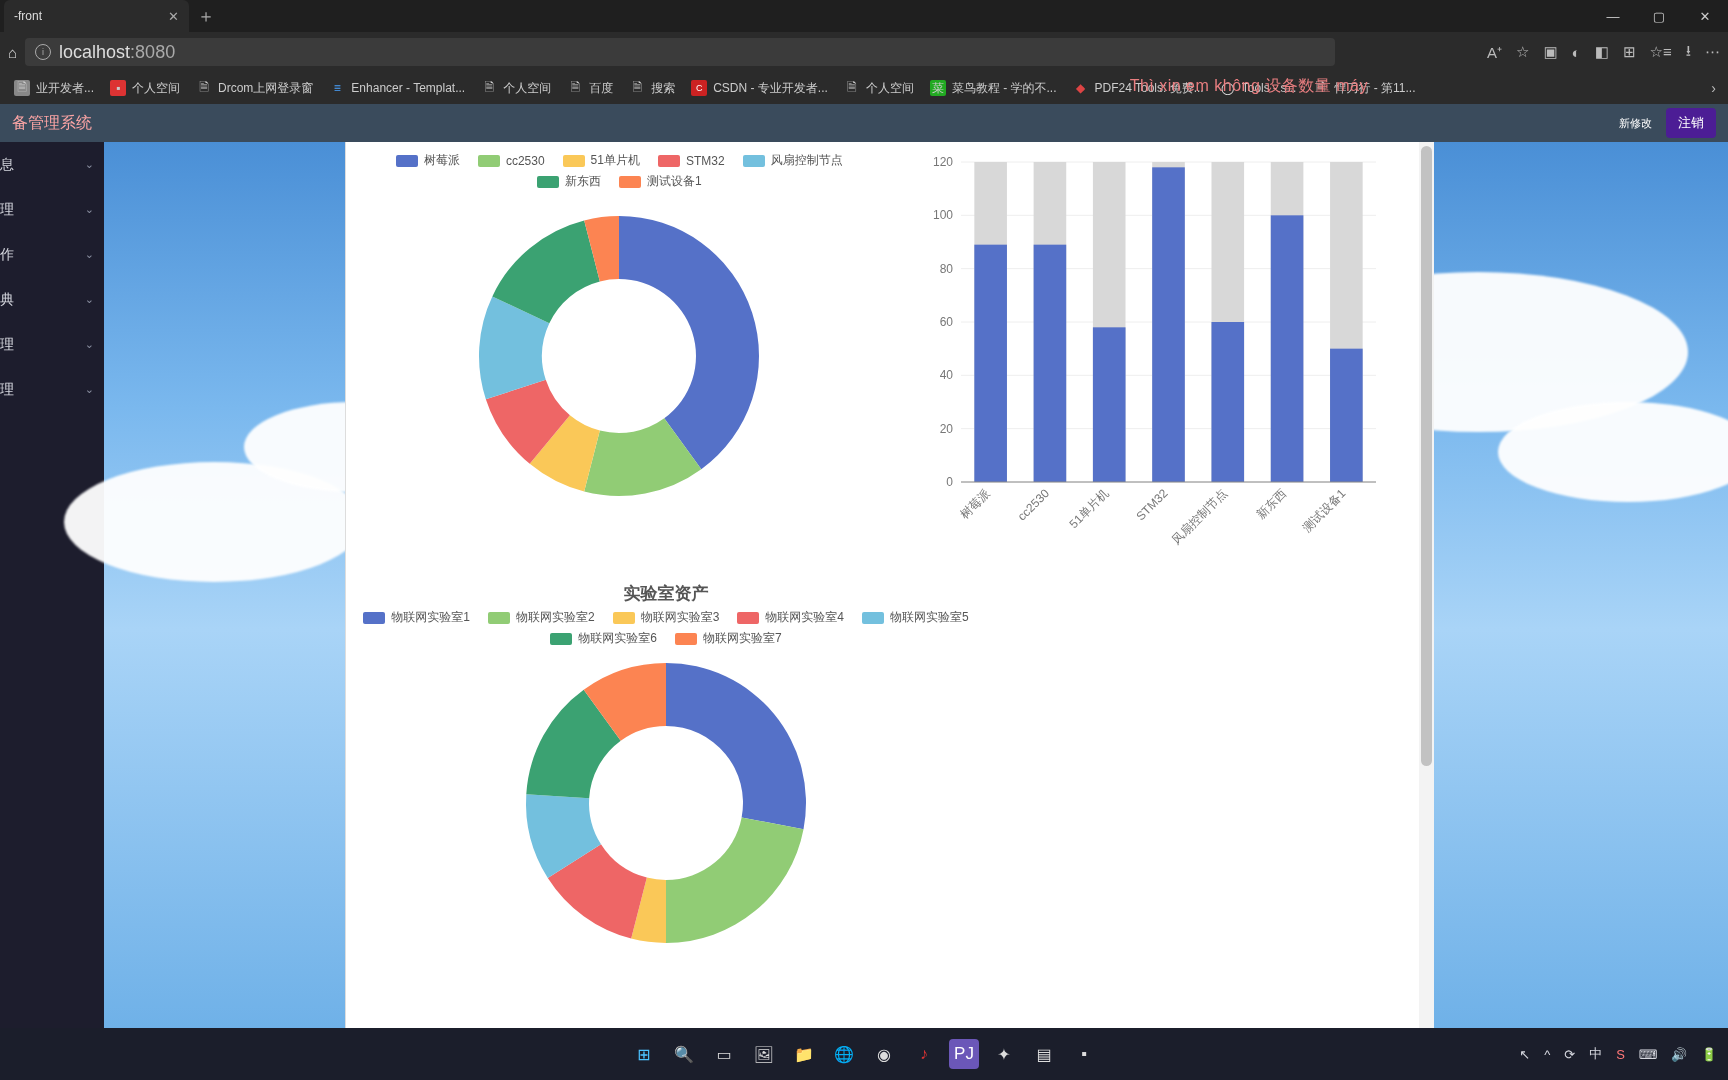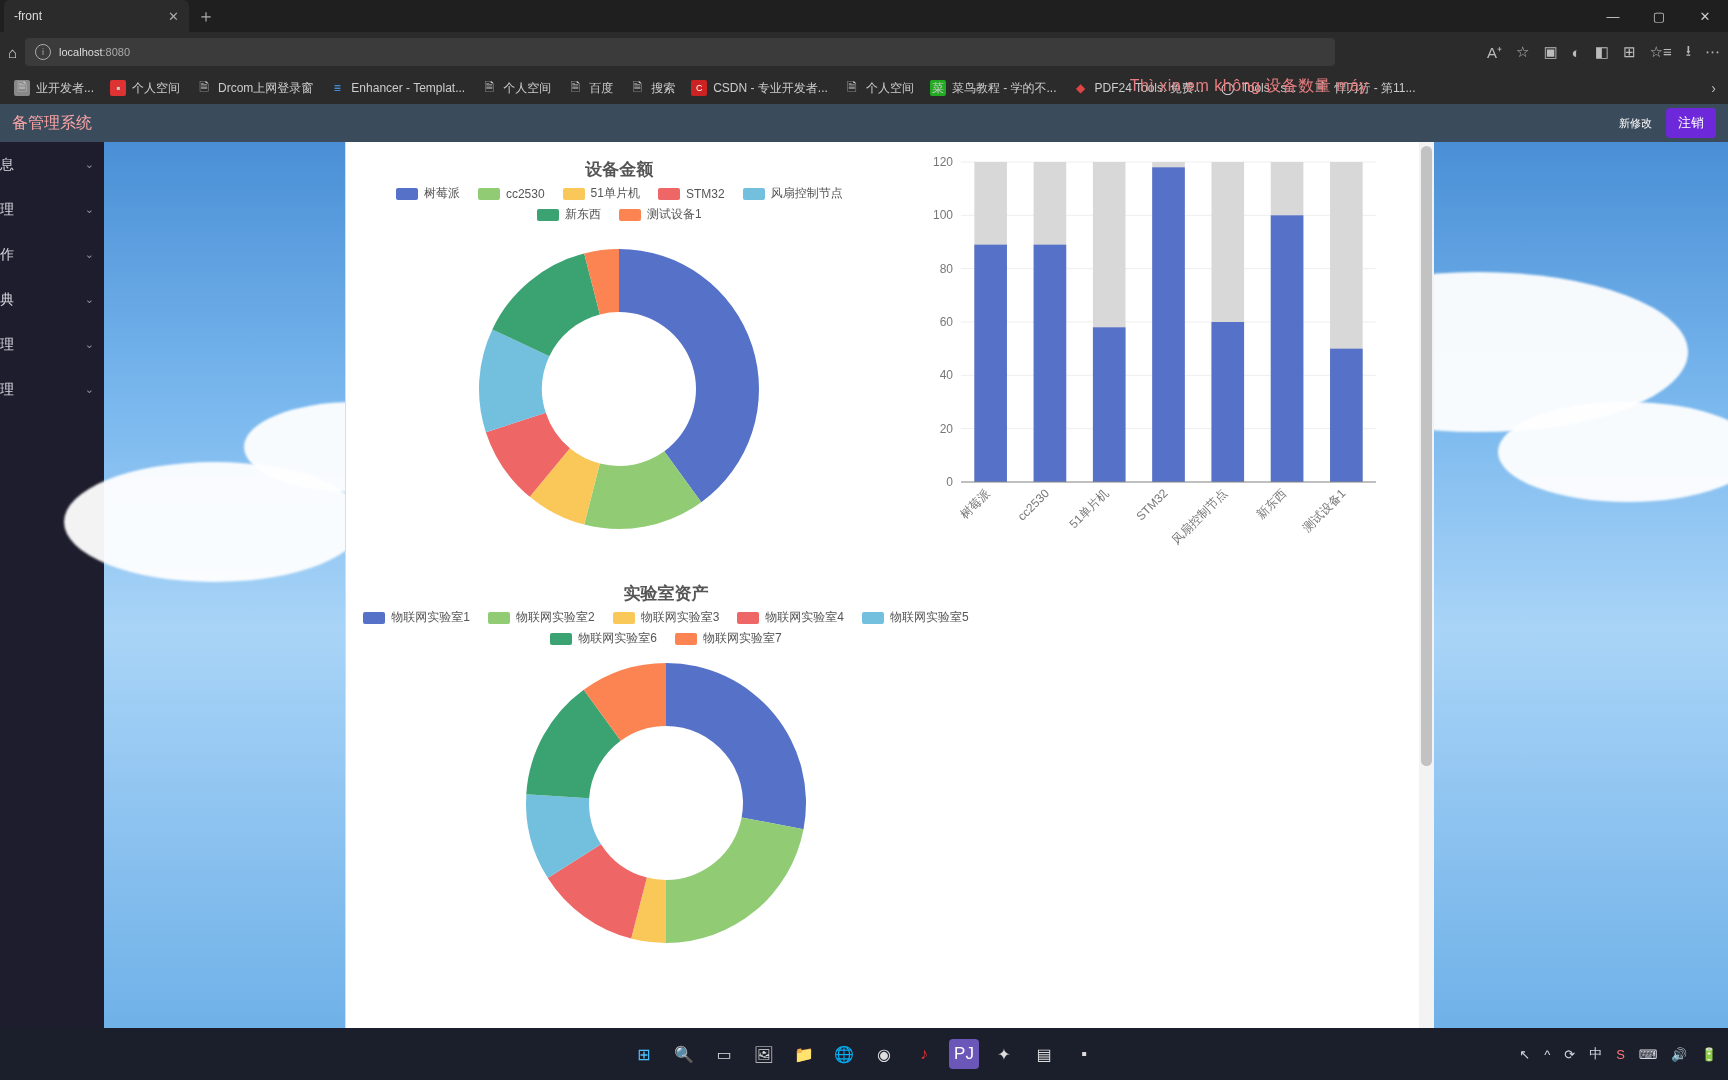--- a/index.html
+++ b/index.html
@@ -7,36 +7,36 @@
   .titlebar{height:32px;background:#1f1f1f;display:flex;align-items:flex-end}
   .tab{height:32px;background:#2b2b2b;color:#ddd;font-size:12px;display:flex;align-items:center;padding:0 10px;border-top-left-radius:6px;border-top-right-radius:6px;margin-left:4px;width:165px;justify-content:space-between}
   .tab-close{color:#aaa;font-size:13px}
   .newtab{color:#aaa;font-size:18px;margin-left:8px;margin-bottom:4px}
   .winbtns{margin-left:auto;display:flex}
   .winbtn{width:46px;height:32px;color:#ccc;display:flex;align-items:center;justify-content:center;font-size:13px}
   .toolbar{height:40px;background:#2b2b2b;display:flex;align-items:center;padding:0 8px;gap:8px}
   .home-icon{color:#ddd;font-size:15px}
   .url-bar{flex:0 0 auto;display:flex;align-items:center;background:#3b3b3b;border-radius:4px;height:28px;padding:0 10px;gap:8px;width:1290px}
   .info-icon{width:14px;height:14px;border:1px solid #aaa;border-radius:50%;display:flex;align-items:center;justify-content:center;color:#aaa;font-size:9px;line-height:1}
-  .url-text{color:#aaa;font-size:11px}
+  .url-text{color:#aaa;font-size:18px}
   .url-host{color:#ddd}
   .tool-icons{margin-left:auto;display:flex;gap:14px;color:#bbb;font-size:15px;align-items:center}
   .bookmarks{height:32px;background:#2b2b2b;display:flex;align-items:center;padding:0 8px;gap:4px;color:#ccc;font-size:12px;position:relative}
   .bm{display:flex;align-items:center;gap:6px;padding:4px 6px;white-space:nowrap}
   .bm-ico{width:16px;height:16px;display:inline-flex;align-items:center;justify-content:center;border-radius:2px}
   .bm-more{position:absolute;right:12px;color:#bbb;font-size:14px}
   .overlay1{position:absolute;right:360px;top:76px;color:#e97e80;font-size:16px;letter-spacing:.5px}
   .overlay2{position:absolute;right:475px;top:103px;color:#e97e80;font-size:16px}
   
   .page{position:relative;height:calc(1080px - 32px - 40px - 32px - 52px);background:#000}
   .app-header{height:38px;background:#3a4b5c;color:#fff;display:flex;align-items:center;padding:0 12px}
   .app-title{color:#fca5a5;font-size:16px;font-weight:500}
   .app-header .spacer{flex:1}
   .app-link{color:#fff;font-size:11px;margin-right:14px}
-  .app-btn{background:#6d28d9;color:#fff;font-size:13px;padding:6px 12px;border-radius:4px}
+  .app-btn{background:#4c1d95;color:#fff;font-size:13px;padding:6px 12px;border-radius:4px}
   .page-body{display:flex;height:calc(100% - 38px)}
   .sidebar{width:104px;background:rgba(32,32,50,.9);display:flex;flex-direction:column}
   .sb-item{height:45px;display:flex;align-items:center;justify-content:space-between;color:#d7d9e0;font-size:14px;padding:0 10px 0 0}
   .sb-item .chev{color:#8a8fa0;font-size:11px}
   .bg{flex:1;position:relative;background:linear-gradient(180deg,#4a8fd6 0%,#7ab8ee 30%,#a9d4f7 55%,#6fb1e8 100%)}
   
   .cloud{position:absolute;background:#fff;border-radius:50%;opacity:.95;filter:blur(1px)}
   .c1{width:300px;height:120px;left:-40px;top:320px}
   .c2{width:220px;height:90px;left:140px;top:260px}
   .c3{width:420px;height:160px;right:40px;top:130px}
@@ -191,21 +191,20 @@
     <div class="bg">
       <div class="cloud c1"></div>
         <div class="cloud c2"></div>
         <div class="cloud c3"></div>
         <div class="cloud c4"></div>
       <div class="content-scroll">
         <div class="canvas">
 
           <div class="charts-row">
             <div class="chart-col">
-              <div class="chart-title">设备金额</div>
               <div class="legend" id="legend0">
                   <span class="lg">
                     <span class="lg-sw" style="background: rgb(85, 113, 200);"></span>
                     <span>树莓派</span>
                   </span>
                   <span class="lg">
                     <span class="lg-sw" style="background: rgb(145, 204, 117);"></span>
                     <span>cc2530</span>
                   </span>
                   <span class="lg">

